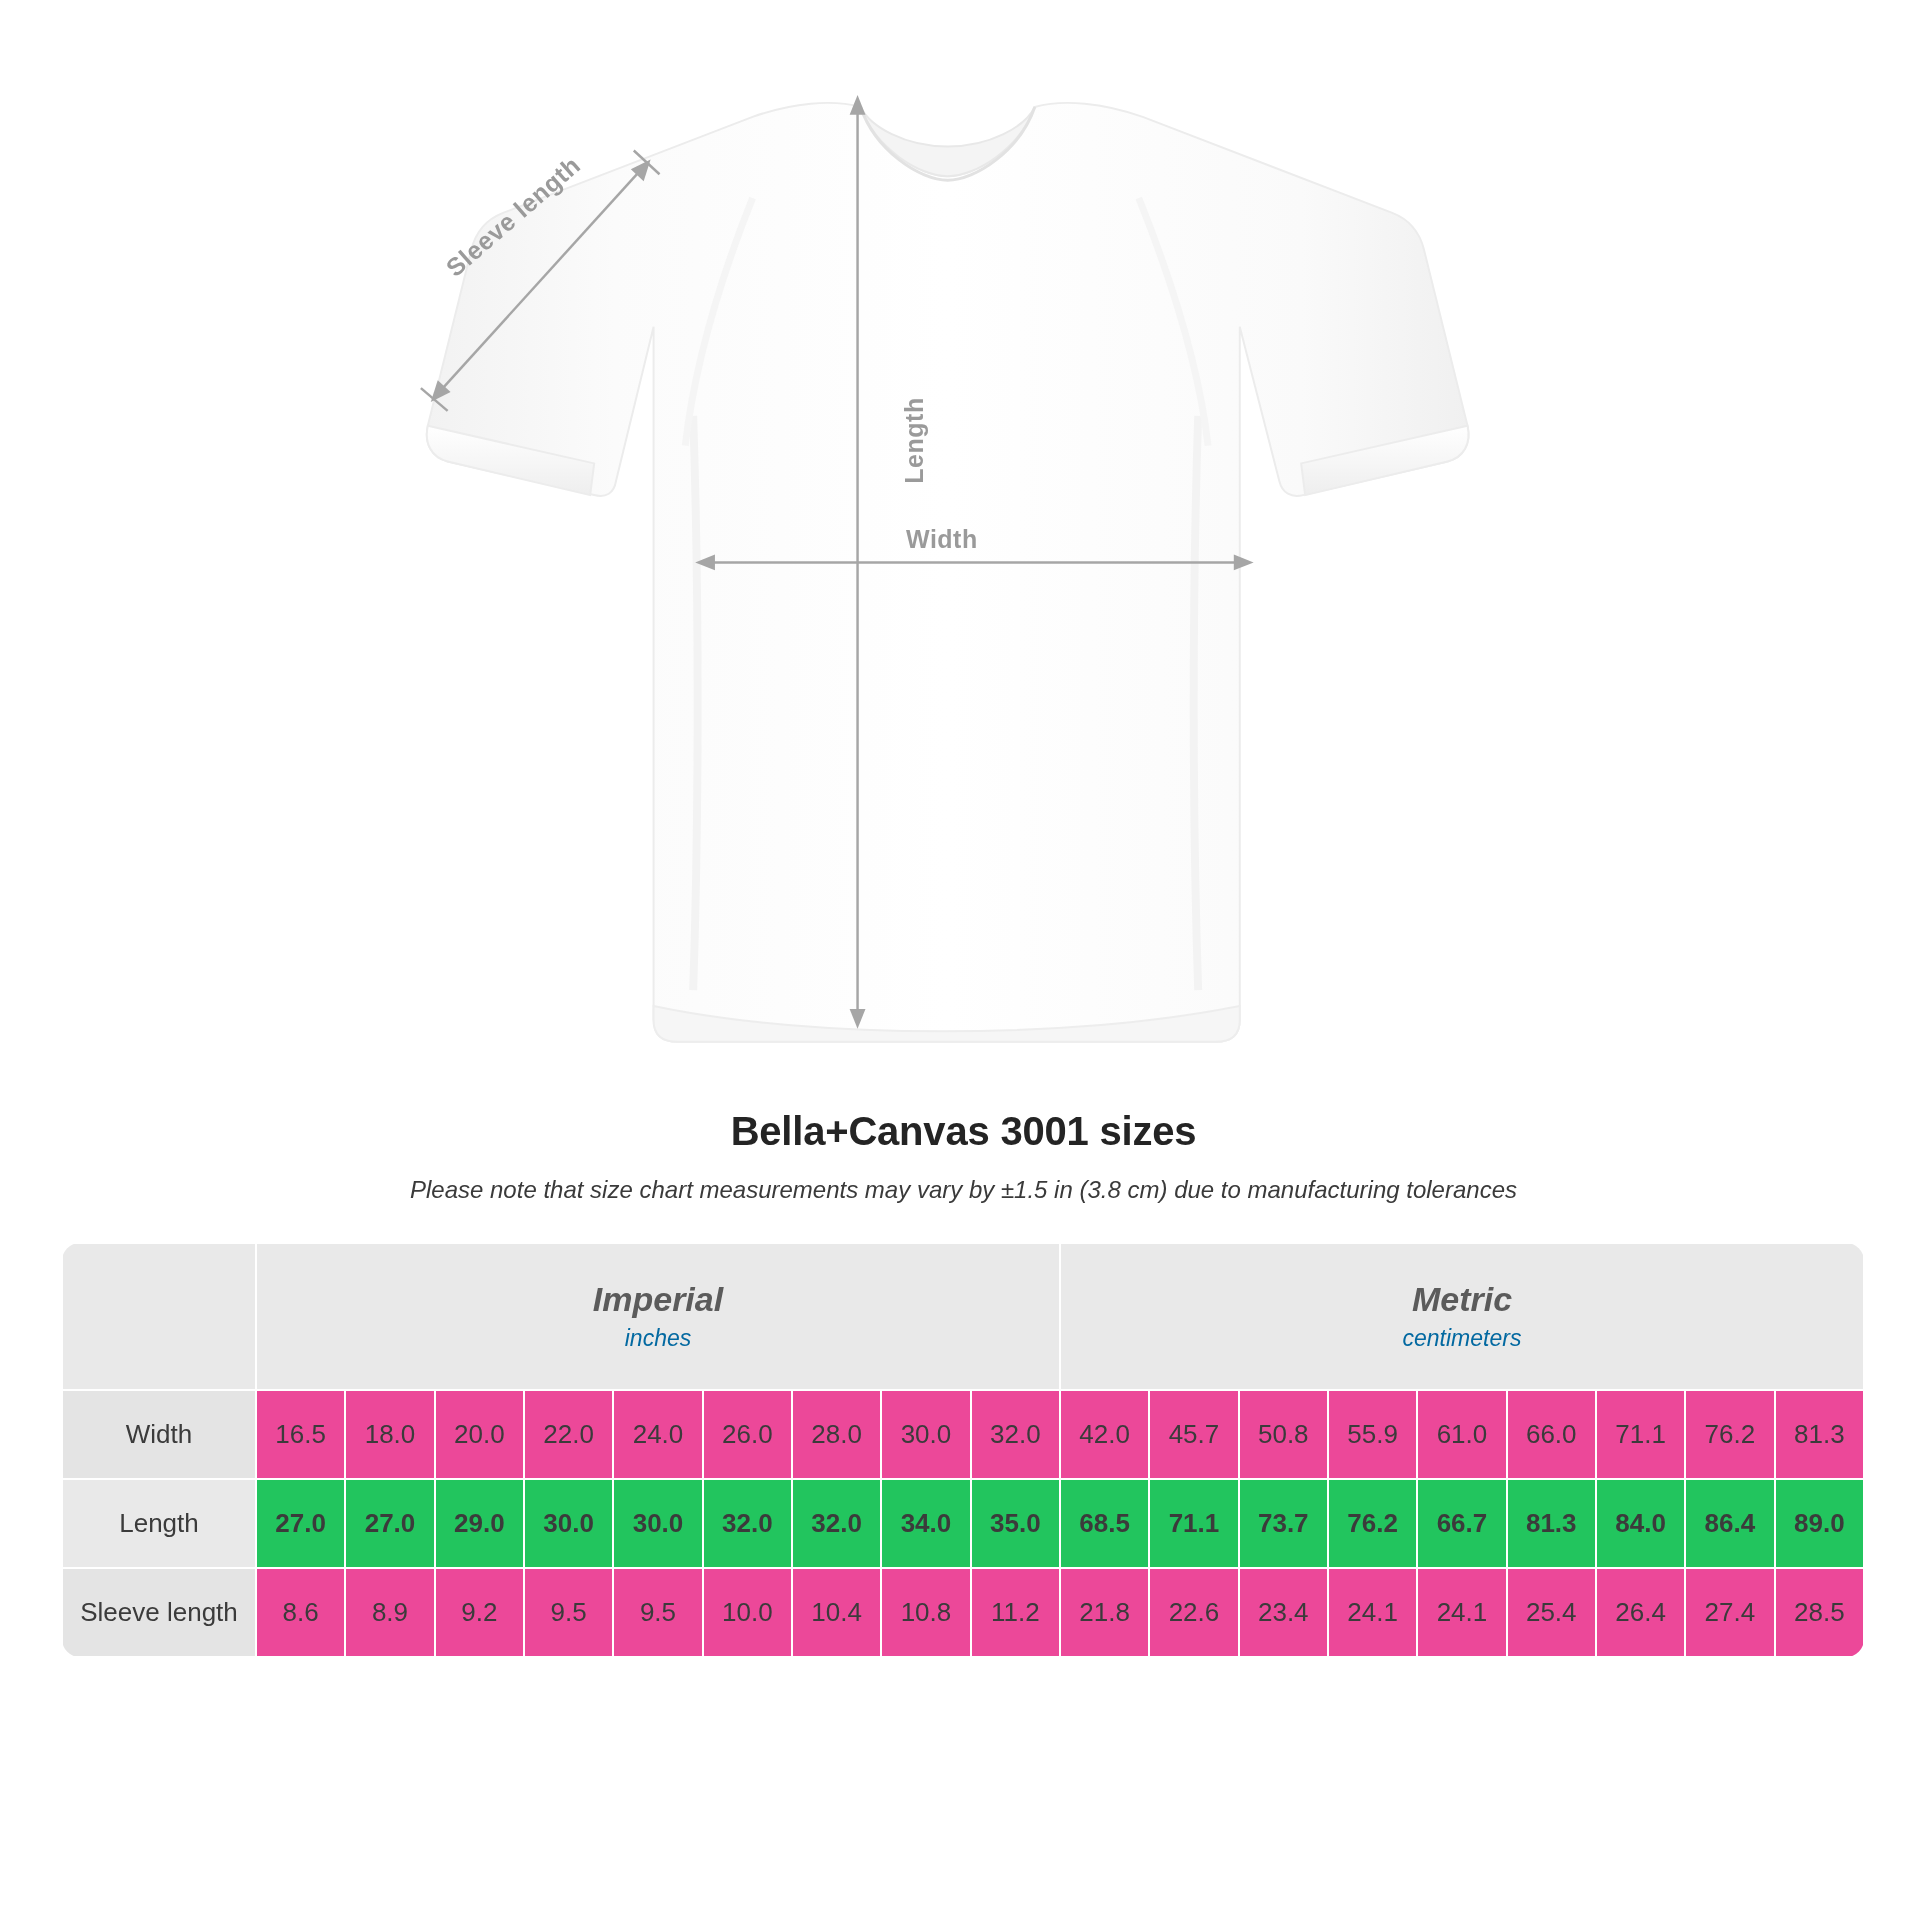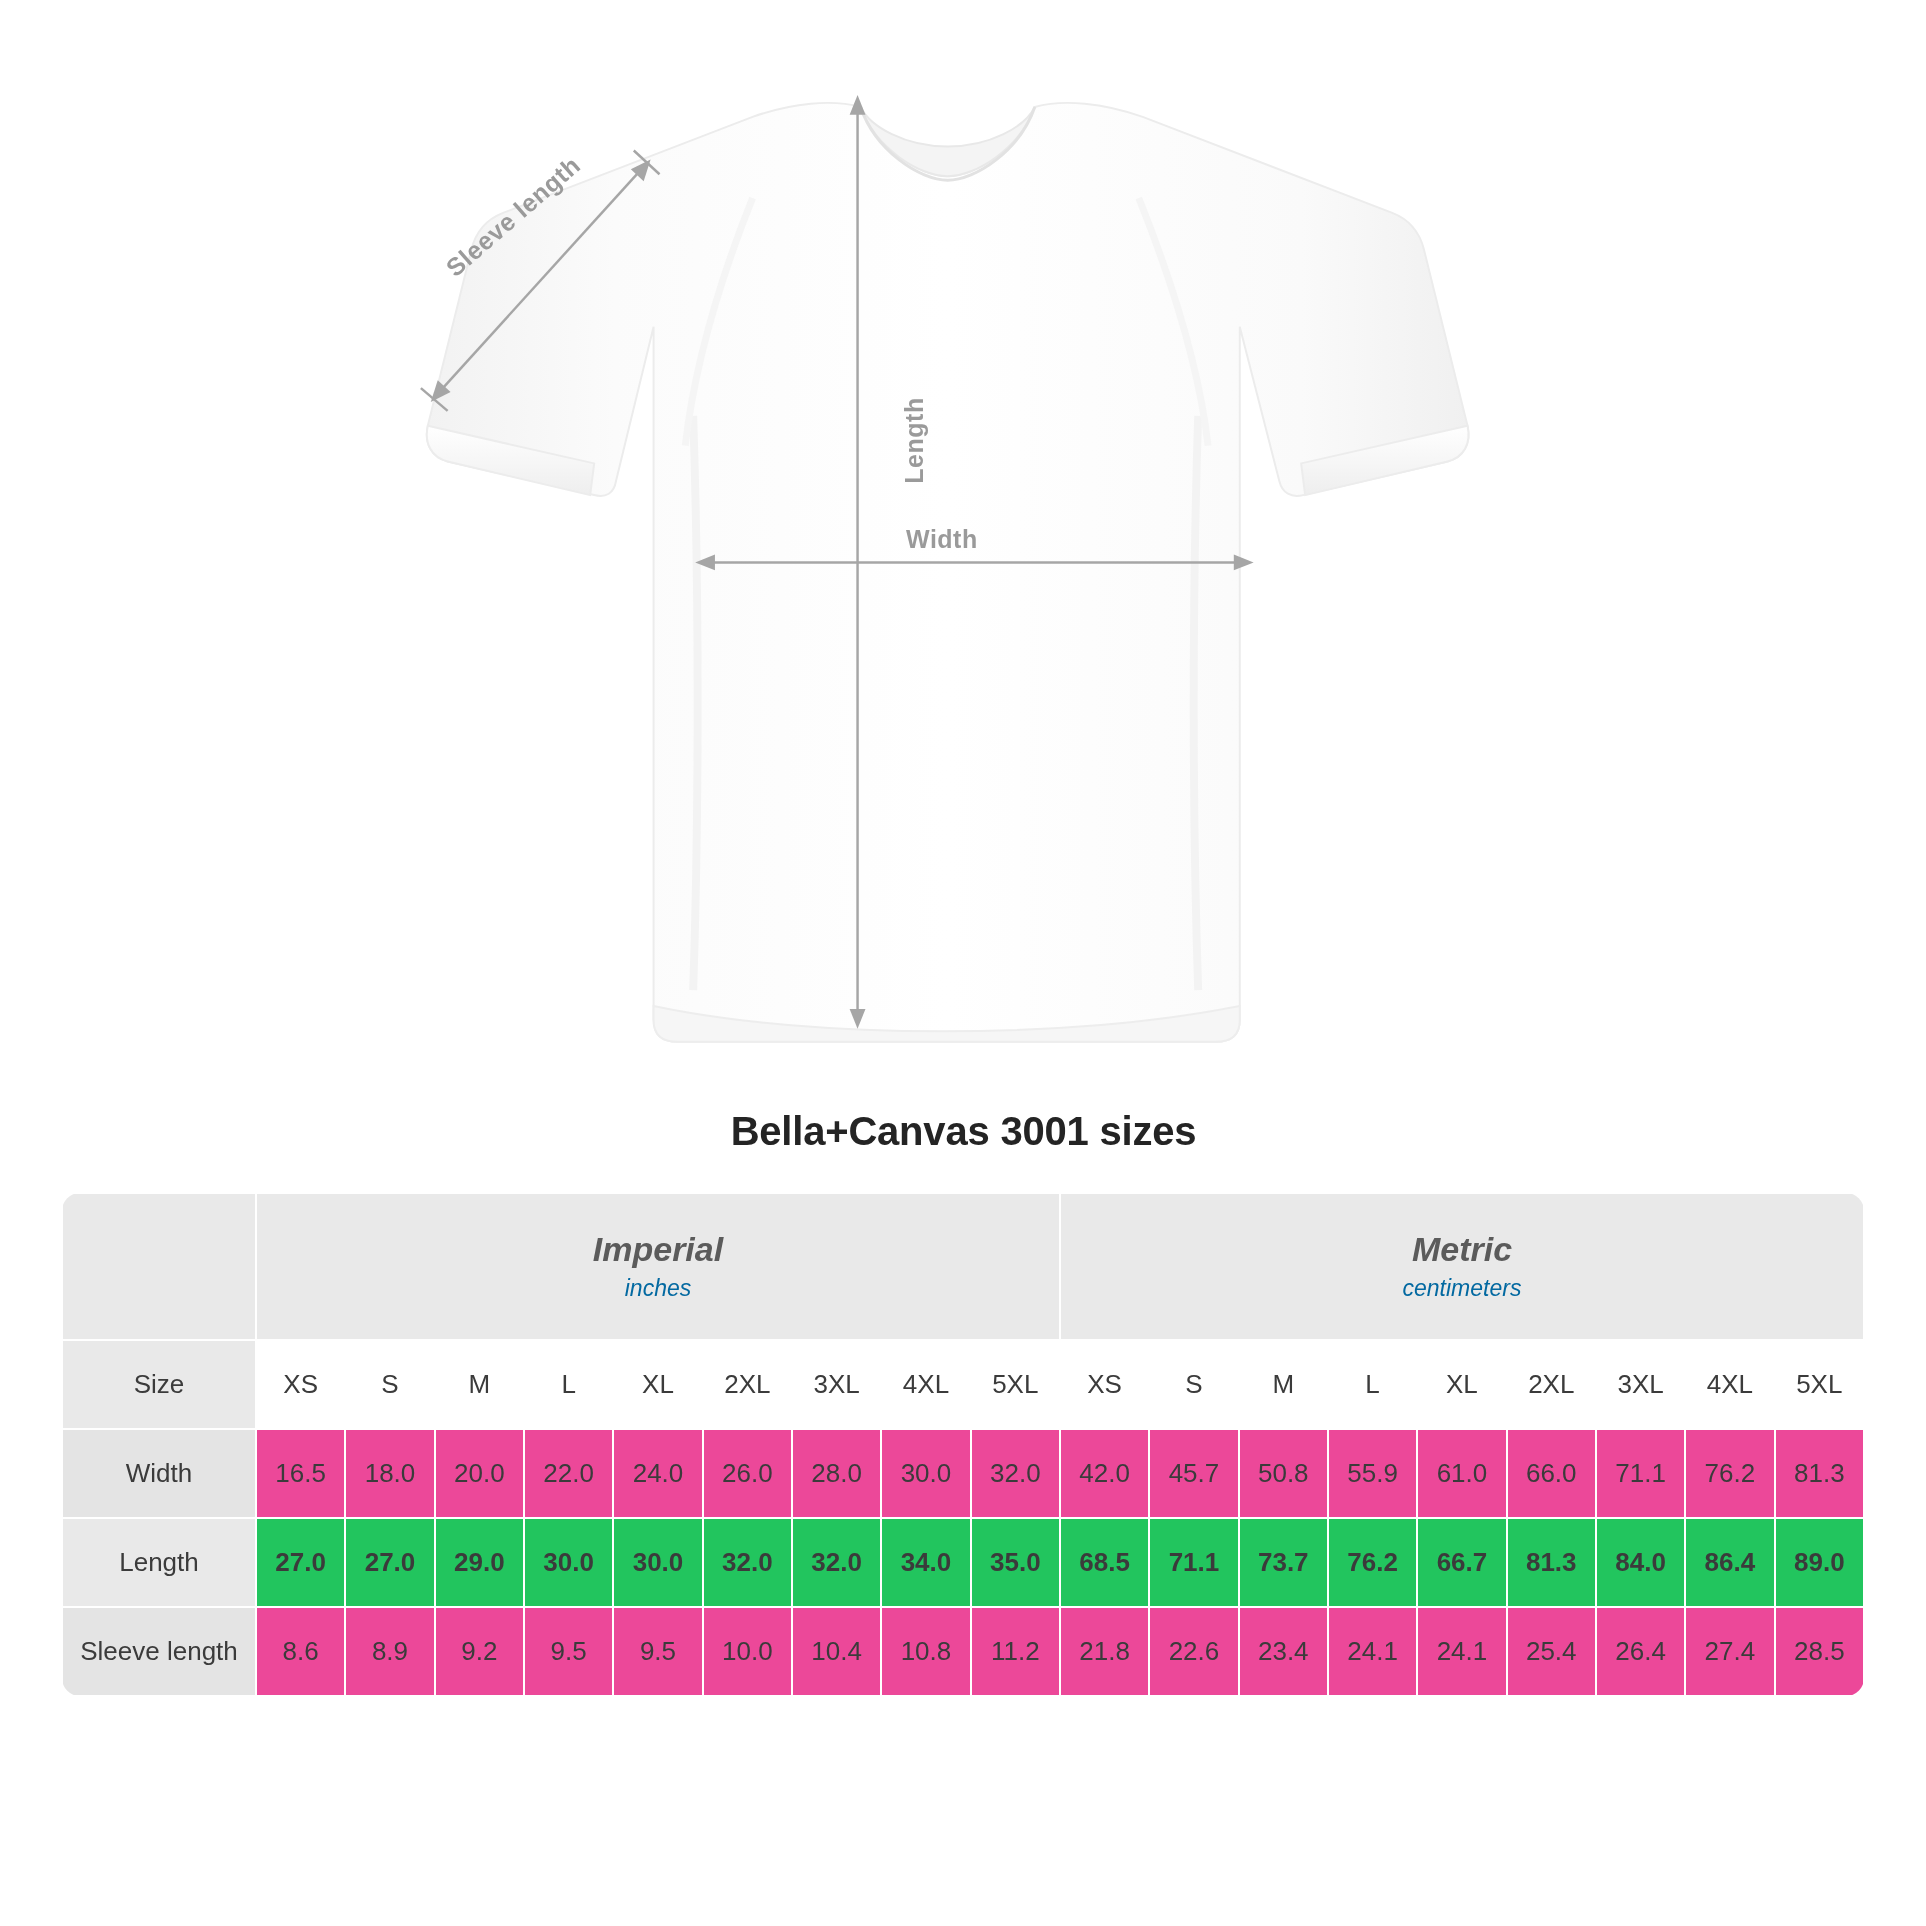--- a/index.html
+++ b/index.html
@@ -224,20 +224,21 @@
       </g>
     </svg>
 
     <div class="dim-label label-sleeve">Sleeve length</div>
     <div class="dim-label label-length">Length</div>
     <div class="dim-label label-width">Width</div>
   </div>
 
   <div class="title-block">
     <div class="chart-title">Bella+Canvas 3001 sizes</div>
+    <div class="chart-note">Please note that size chart measurements may vary by ±1.5 in (3.8 cm) due to manufacturing tolerances</div>
   </div>
 
   <div class="table-wrap">
     <table class="size-table">
       <colgroup>
         <col style="width:194px">
         <col span="18">
       </colgroup>
       <tbody>
         <tr>
@@ -245,41 +246,20 @@
           <td class="unit-head" colspan="9">
             <div class="unit-name">Imperial</div>
             <div class="unit-sub">inches</div>
           </td>
           <td class="unit-head rounded-tr" colspan="9">
             <div class="unit-name">Metric</div>
             <div class="unit-sub">centimeters</div>
           </td>
         </tr>
 
-        <tr class="band-white">
-          <td class="row-head">Size</td>
-          <td class="size-head-cell">XS</td>
-          <td class="size-head-cell">S</td>
-          <td class="size-head-cell">M</td>
-          <td class="size-head-cell">L</td>
-          <td class="size-head-cell">XL</td>
-          <td class="size-head-cell">2XL</td>
-          <td class="size-head-cell">3XL</td>
-          <td class="size-head-cell">4XL</td>
-          <td class="size-head-cell">5XL</td>
-          <td class="size-head-cell">XS</td>
-          <td class="size-head-cell">S</td>
-          <td class="size-head-cell">M</td>
-          <td class="size-head-cell">L</td>
-          <td class="size-head-cell">XL</td>
-          <td class="size-head-cell">2XL</td>
-          <td class="size-head-cell">3XL</td>
-          <td class="size-head-cell">4XL</td>
-          <td class="size-head-cell">5XL</td>
-        </tr>
 
         <tr class="band-grey">
           <td class="row-head">Width</td>
           <td class="val">16.5</td>
           <td class="val">18.0</td>
           <td class="val">20.0</td>
           <td class="val">22.0</td>
           <td class="val">24.0</td>
           <td class="val">26.0</td>
           <td class="val">28.0</td>

